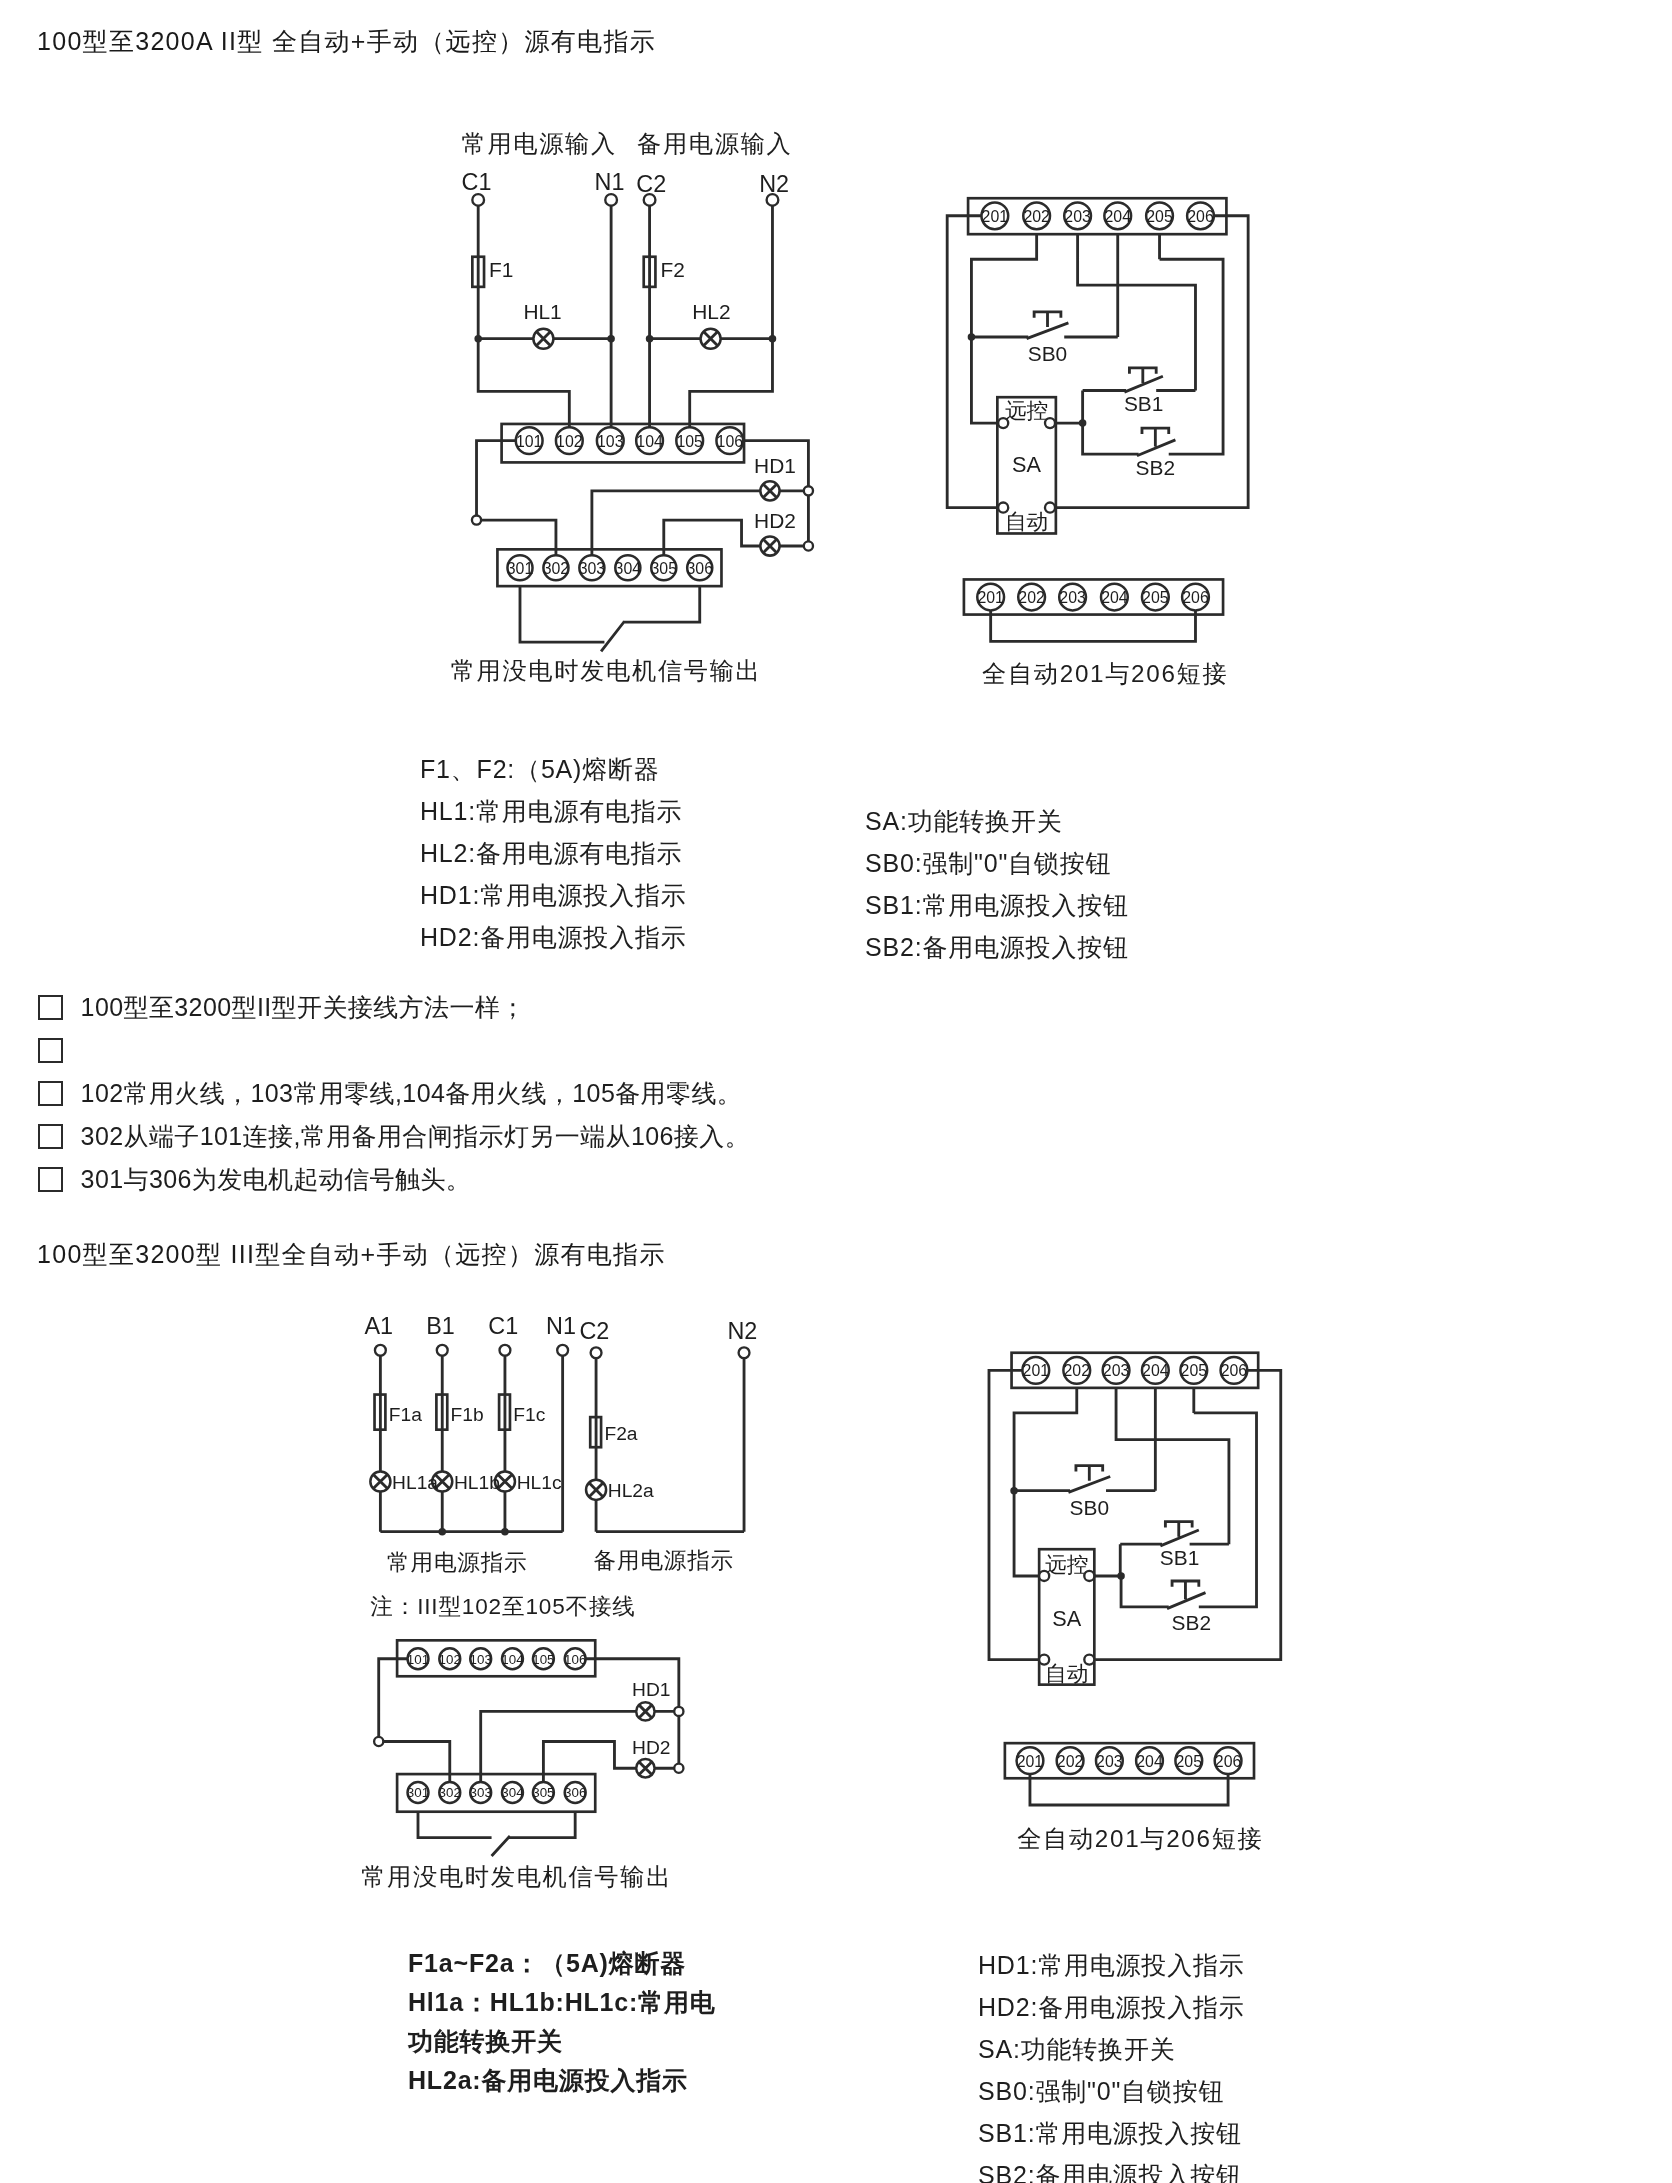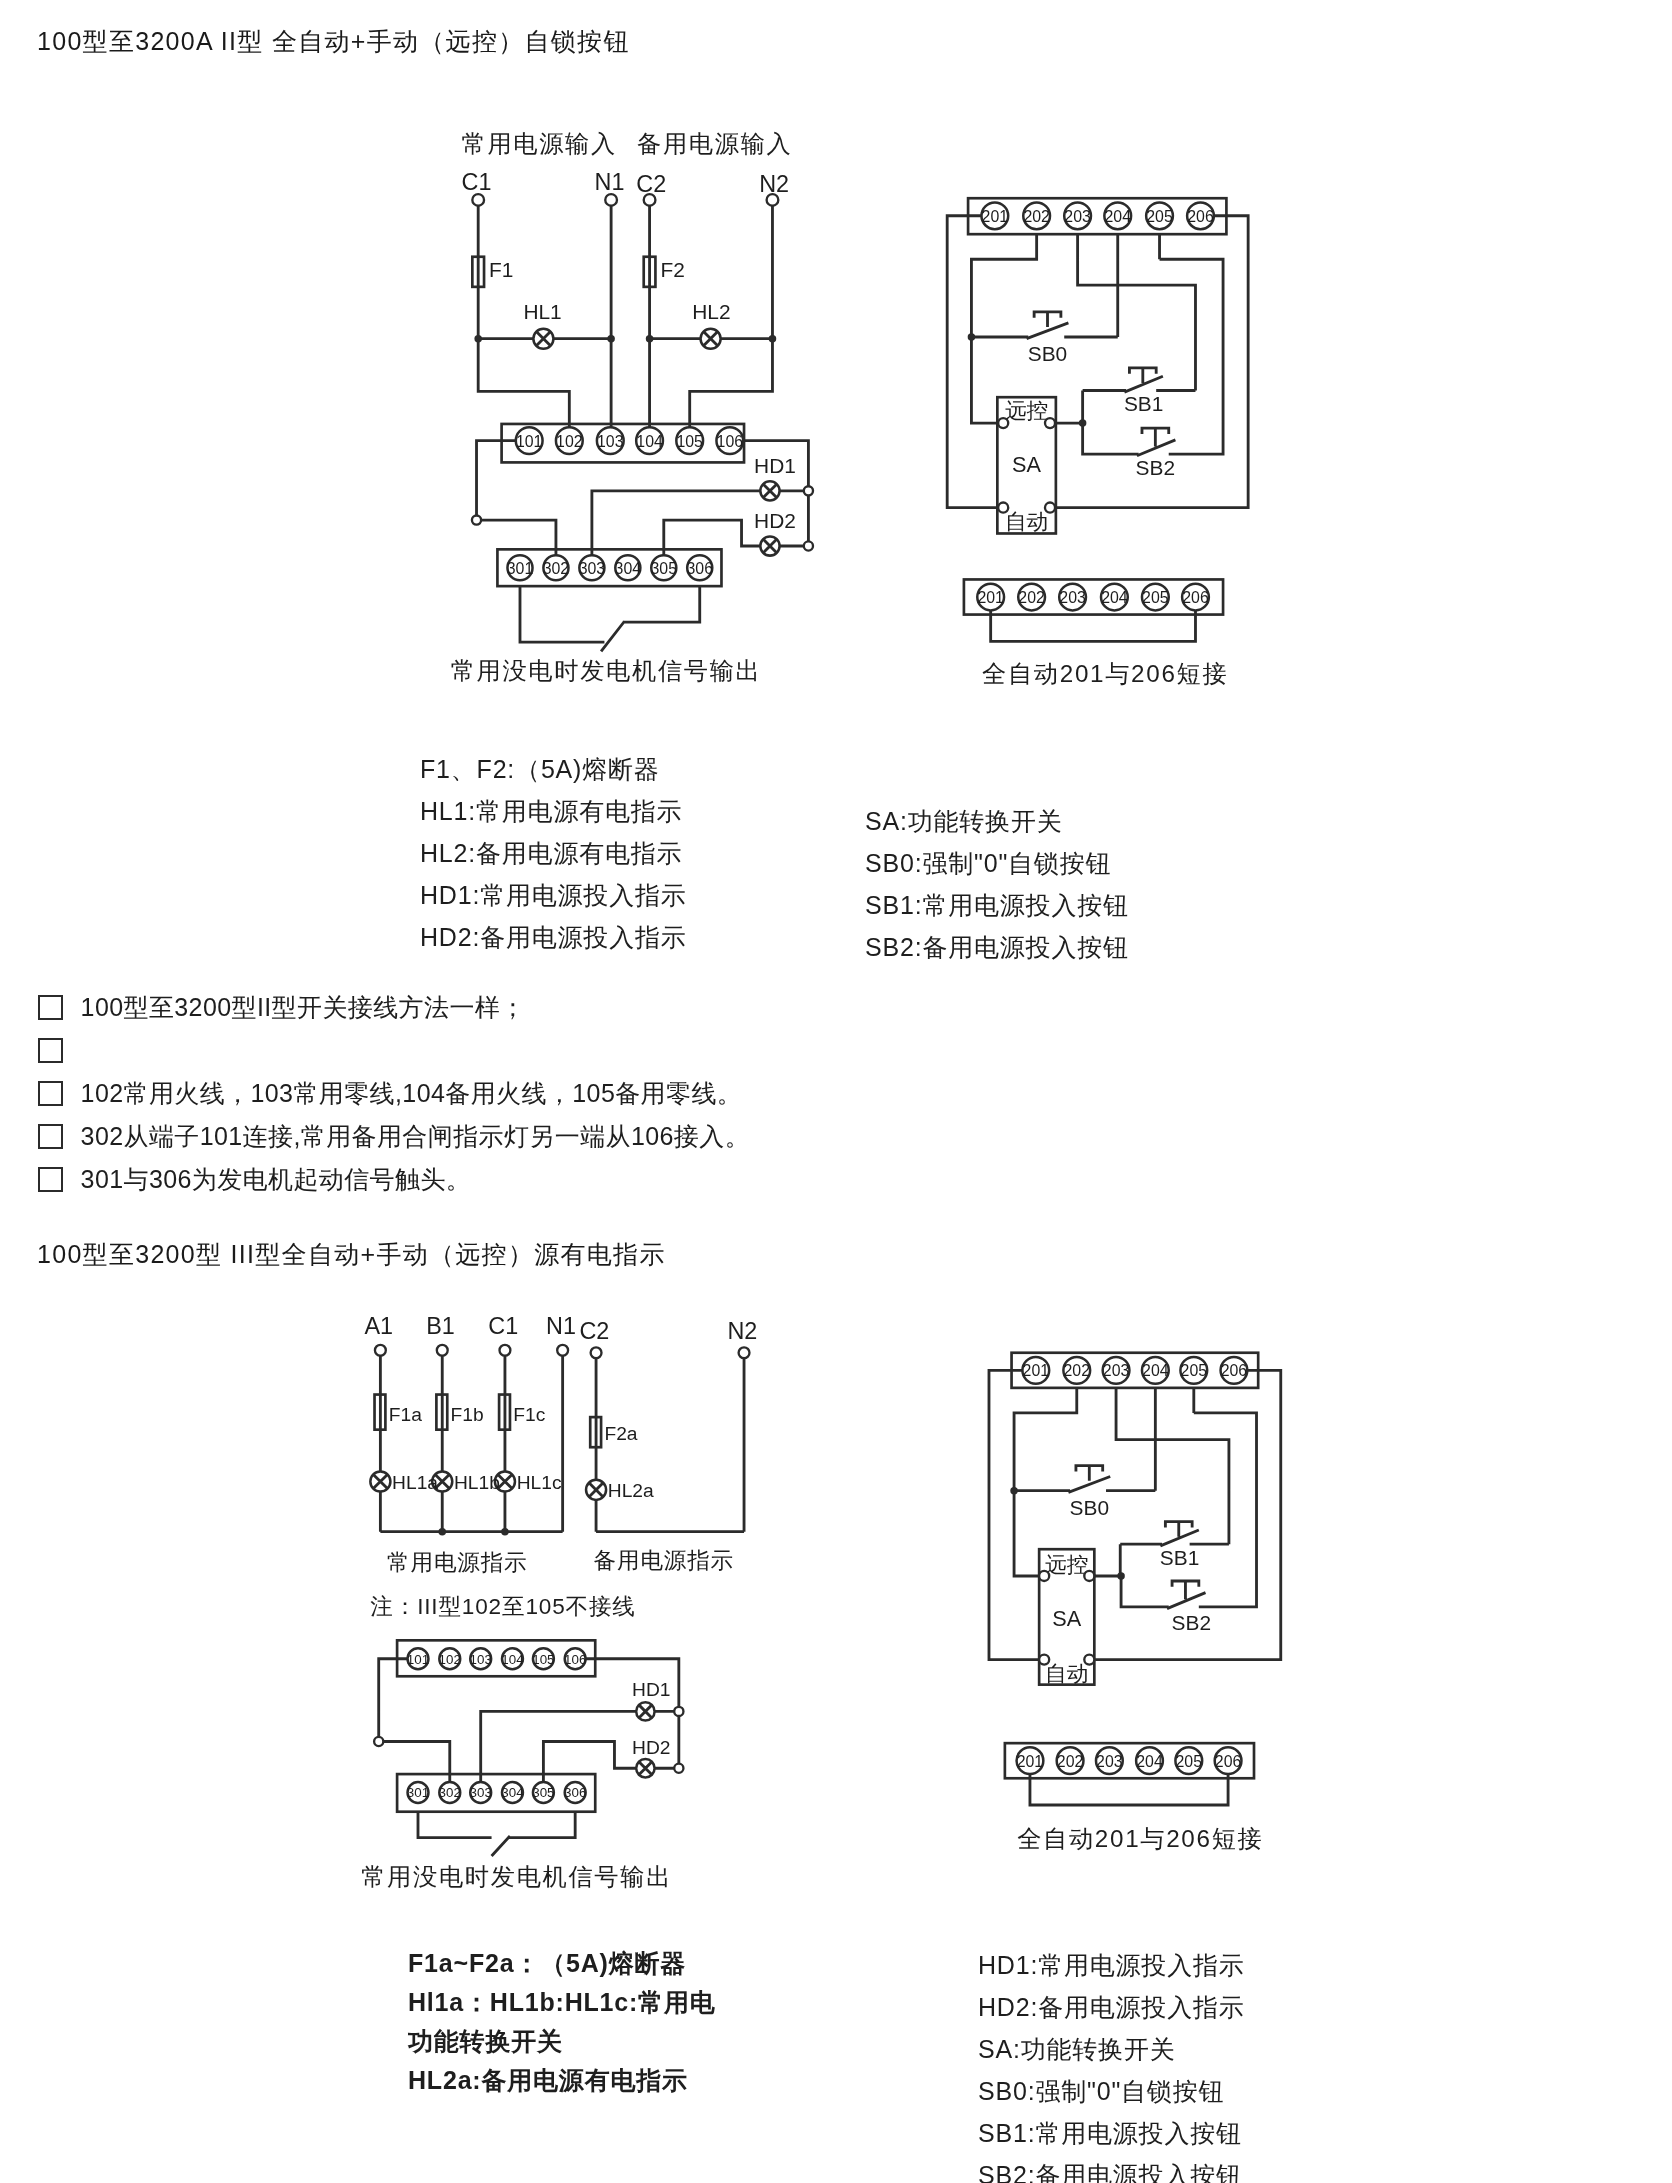--- a/index.html
+++ b/index.html
@@ -26,21 +26,21 @@
   .lbl2{font-size:23px;}
   .cap{font-size:29px;letter-spacing:2px;}
   .cap2{font-size:27px;letter-spacing:1px;}
   .inlbl{font-size:29px;letter-spacing:2px;}
   .salbl{font-size:26px;}
   .big{font-size:28px;}
 </style>
 </head>
 <body>
 
-<div class="abs title" style="left:37px;top:25px;">100型至3200A II型 全自动+手动（远控）自锁按钮</div>
+<div class="abs title" style="left:37px;top:25px;">100型至3200A II型 全自动+手动（远控）源有电指示</div>
 <div class="abs title" style="left:37px;top:1238px;">100型至3200型 III型全自动+手动（远控）源有电指示</div>
 
 <svg width="1672" height="2183" viewBox="0 0 2000 2611">
 
   <g>
     <text class="inlbl" x="645" y="182" text-anchor="middle">常用电源输入</text>
     <text class="inlbl" x="855" y="182" text-anchor="middle">备用电源输入</text>
     <text class="big" x="570" y="227" text-anchor="middle">C1</text>
     <text class="big" x="729" y="227" text-anchor="middle">N1</text>
     <text class="big" x="779" y="229" text-anchor="middle">C2</text>
@@ -413,21 +413,21 @@
   <div class="note-row">
       <span class="cb"></span>
       <span class="nt">301与306为发电机起动信号触头。</span>
     </div>
 </div>
 
 <div class="abs legend tight" style="left:408px;top:1920px;font-weight:bold;">
   <div>F1a~F2a：（5A)熔断器</div>
   <div>Hl1a：HL1b:HL1c:常用电</div>
   <div>功能转换开关</div>
-  <div>HL2a:备用电源有电指示</div>
+  <div>HL2a:备用电源投入指示</div>
 </div>
 
 <div class="abs legend" style="left:978px;top:1920px;">
   <div>HD1:常用电源投入指示</div>
   <div>HD2:备用电源投入指示</div>
   <div>SA:功能转换开关</div>
   <div>SB0:强制"0"自锁按钮</div>
   <div>SB1:常用电源投入按钮</div>
   <div>SB2:备用电源投入按钮</div>
 </div>

